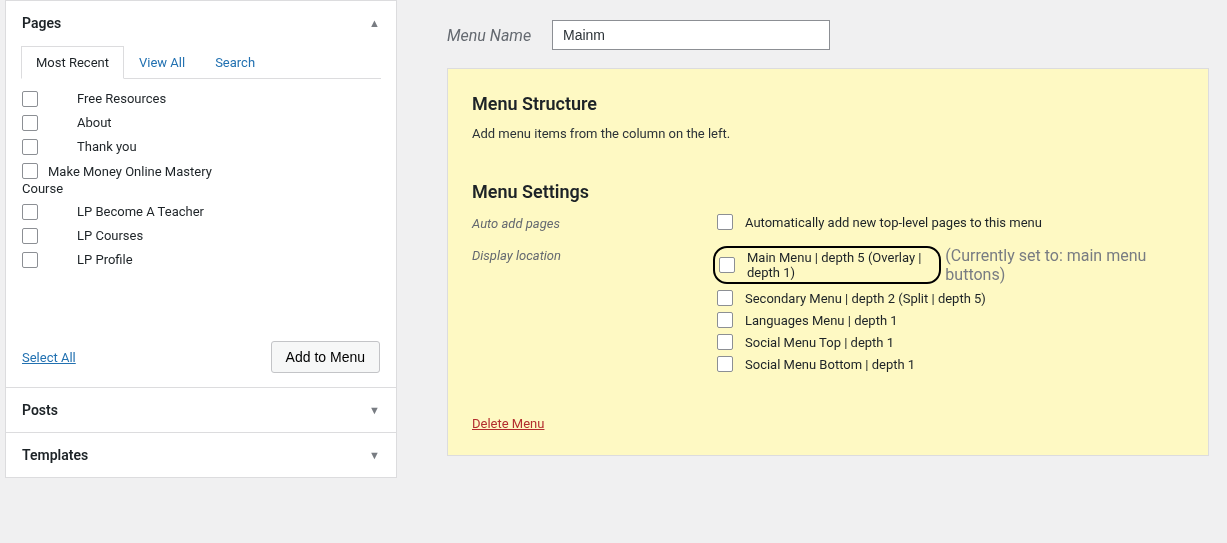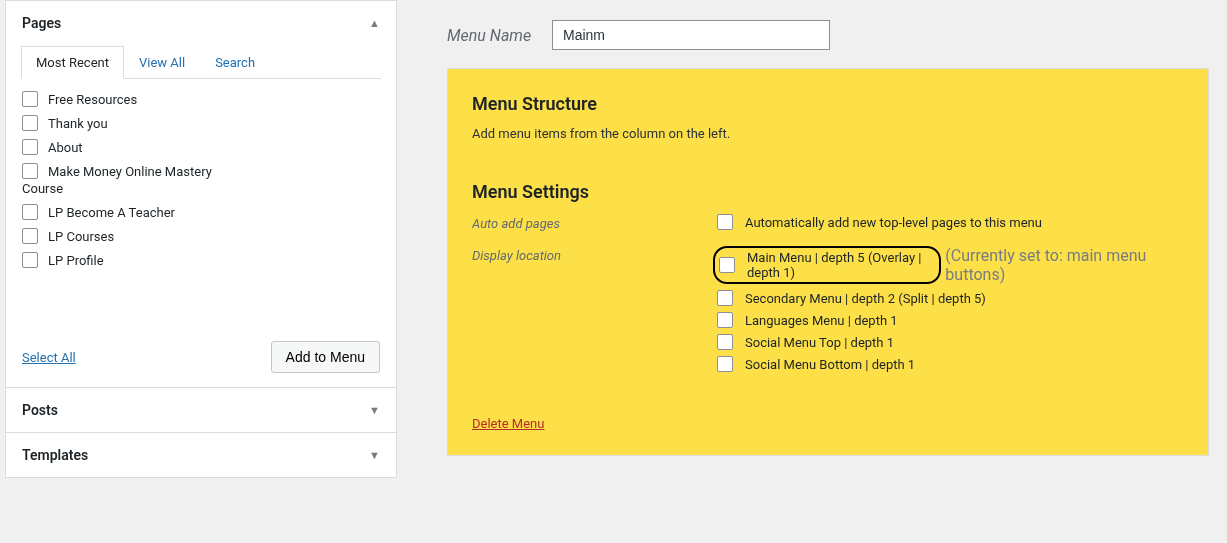--- a/index.html
+++ b/index.html
@@ -73,22 +73,23 @@
   .page-list {
     height: 100%;
     overflow-y: auto;
     padding-right: 6px;
   }
   .page-list::-webkit-scrollbar { width: 16px; }
   .page-list::-webkit-scrollbar-track { background: #f1f1f1; }
   .page-list::-webkit-scrollbar-thumb { background: #c1c1c1; }
   .page-item {
     display: flex;
-    align-items: center;
+    align-items: flex-start;
     padding: 4px 0;
+    gap: 29px;
   }
   .page-item.wrap {
     display: block;
     padding-left: 0;
   }
   .chk {
     width: 16px;
     height: 16px;
     border: 1px solid #8c8f94;
     background: #fff;
@@ -147,21 +148,21 @@
   .text-input {
     border: 1px solid #8c8f94;
     background: #fff;
     padding: 6px 10px;
     font-size: 14px;
     width: 278px;
     border-radius: 0;
     color: #2c3338;
   }
   .content-panel {
-    background: #fde047;
+    background: #fef9c3;
     border: 1px solid #dcdcde;
     padding: 18px 41px 24px 24px;
   }
   h2 {
     font-size: 18px;
     font-weight: 600;
     margin: 6px 0 12px 0;
   }
   .subtext {
     font-size: 13px;
@@ -228,25 +229,25 @@
         <div class="tab">Search</div>
       </div>
       <div class="page-list-wrap">
         <div class="page-list">
           <div class="page-item">
             <span class="chk"></span>
             <span class="page-label">Free Resources</span>
           </div>
           <div class="page-item">
             <span class="chk"></span>
+            <span class="page-label">About</span>
+          </div>
+          <div class="page-item">
+            <span class="chk"></span>
             <span class="page-label">Thank you</span>
-          </div>
-          <div class="page-item">
-            <span class="chk"></span>
-            <span class="page-label">About</span>
           </div>
           <div class="page-item wrap">
             <div class="wrap-line">
               <span class="chk"></span>
               <span class="page-label">Make Money Online Mastery</span>
             </div>
             <div class="wrap-text">Course</div>
           </div>
           <div class="page-item">
             <span class="chk"></span>

